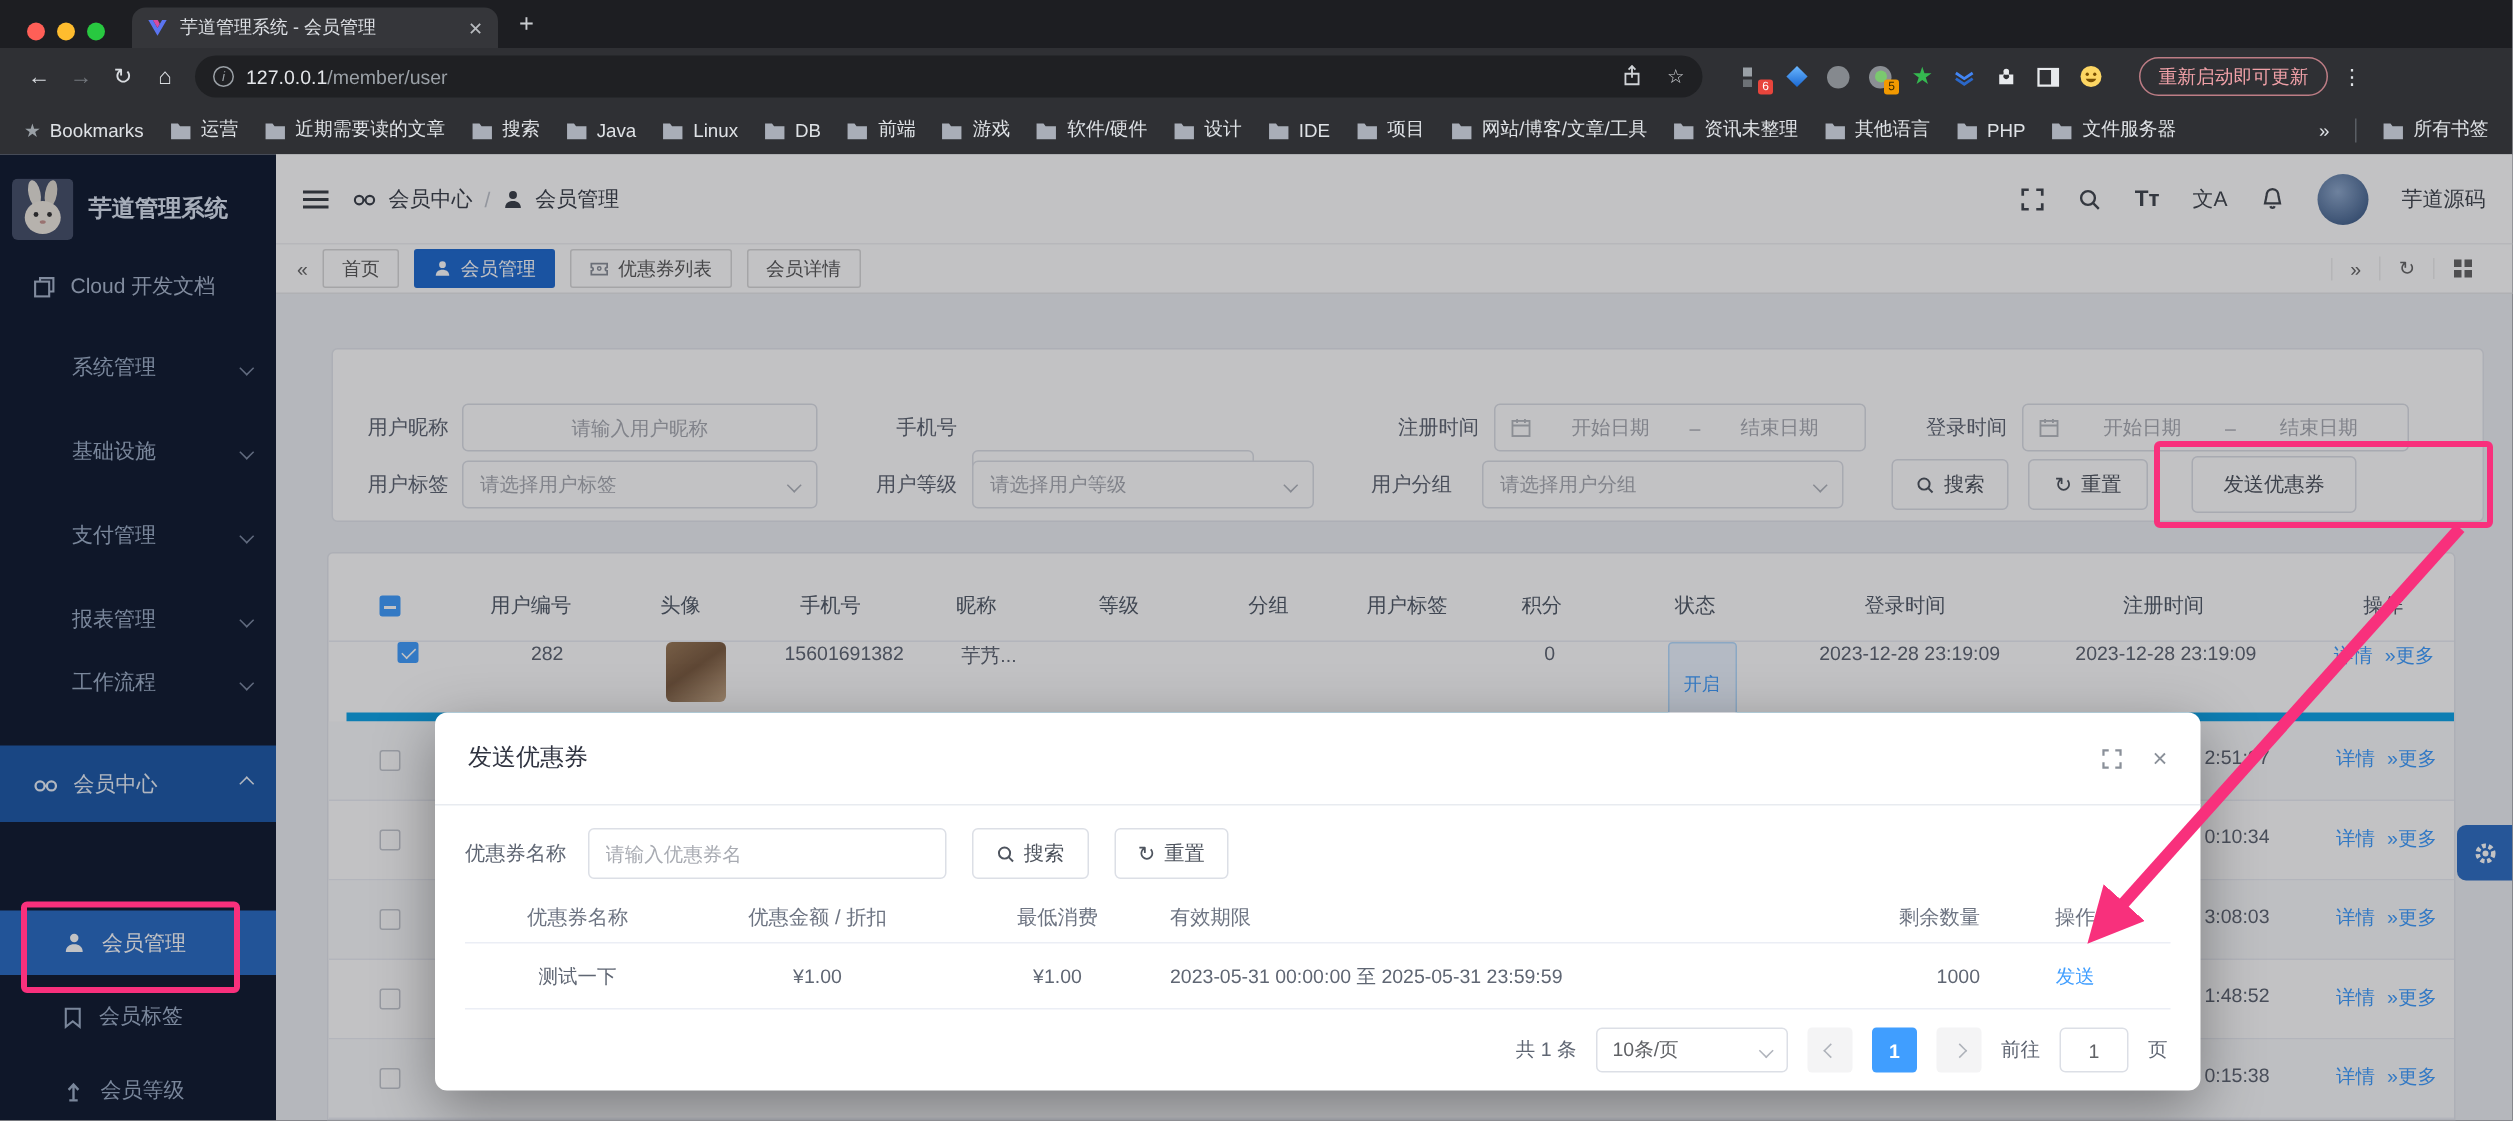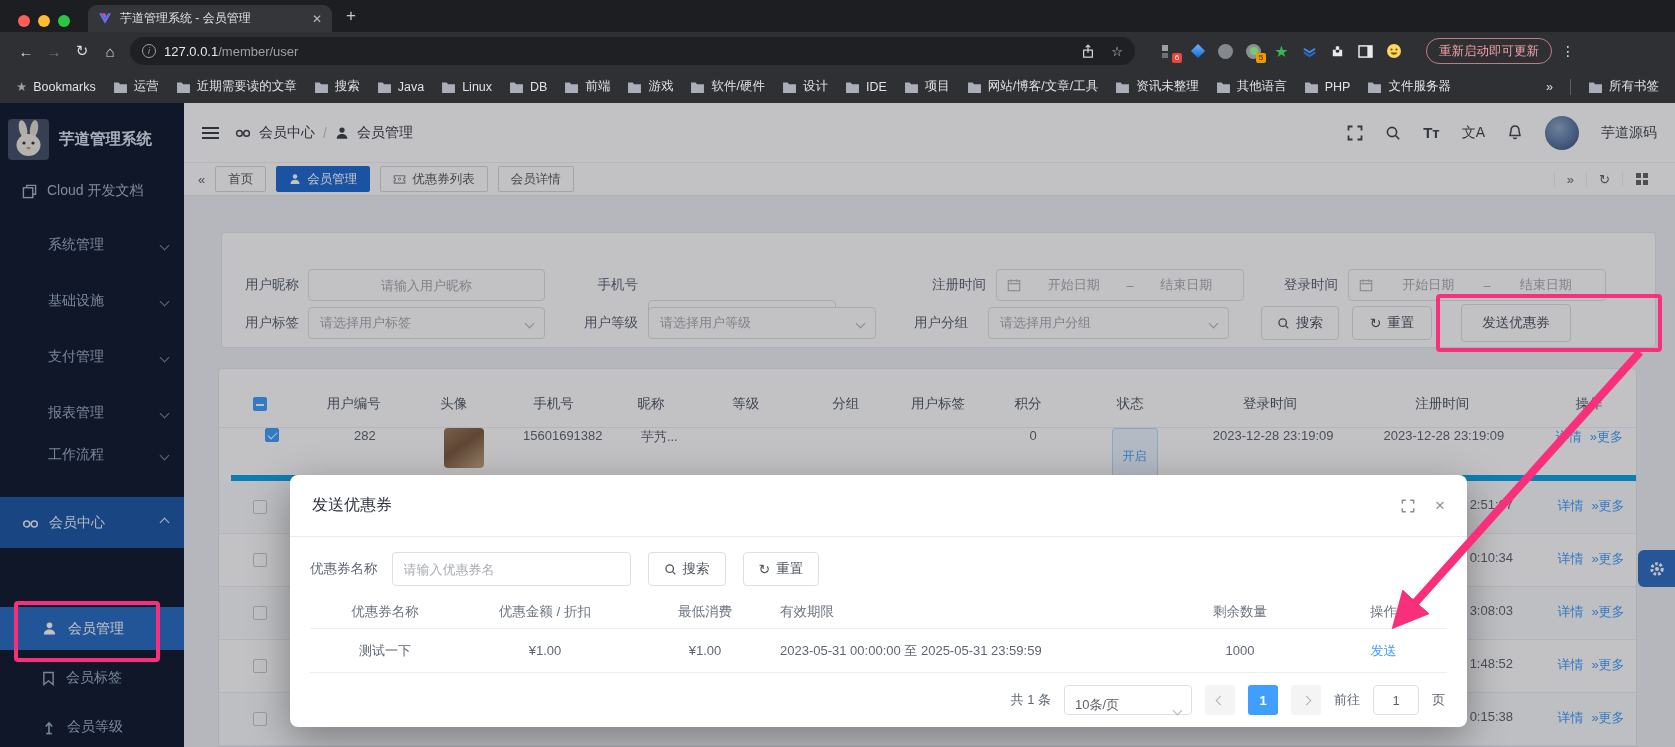--- a/index.html
+++ b/index.html
@@ -105,23 +105,23 @@
   .mhic{margin-left:auto;display:flex;align-items:center;gap:20px;color:#8a9099}
   .mfilter{display:flex;align-items:center;margin:15px 20px 10px;gap:0}
   .mfl{color:#5f6673;font-size:13.5px;margin-right:14px}
   .minp{width:239px;height:34px;border:1px solid #dcdfe6;border-radius:4px;padding:0 11px;font-size:13px;color:#606266;font-family:inherit}
   .minp::placeholder{color:#a8abb2}
   .mbtn{height:34px;border:1px solid #dcdfe6;border-radius:4px;background:#fff;display:flex;align-items:center;gap:6px;padding:0 15px;color:#4e545e;font-size:13.5px;margin-left:17px}
   .mbtn:first-of-type{margin-left:31px}
   .mth{display:flex;align-items:center;height:32px;margin:0 20px;color:#6d7482;font-size:13.5px}
   .mtr{display:flex;align-items:center;height:45px;margin:0 20px;border-top:1px solid #ebeef5;border-bottom:1px solid #ebeef5;color:#5f6673}
   .mc0{width:150px;text-align:center}.mc1{width:170px;text-align:center}.mc2{width:150px;text-align:center}
-  .mc3{width:380px;text-align:left}.mc4{width:160px;text-align:center}.mc5{width:127px;text-align:center}
+  .mc3{width:380px;text-align:left}.mc4{width:160px;text-align:right}.mc5{width:127px;text-align:center}
   .mfoot{position:absolute;right:22px;bottom:12px;display:flex;align-items:center;gap:13px;color:#5f6673;font-size:13px}
-  .msel{width:128px;height:30px;border:1px solid #dcdfe6;border-radius:4px;display:flex;align-items:flex-end;padding:0 10px;color:#606266}
+  .msel{width:128px;height:30px;border:1px solid #dcdfe6;border-radius:4px;display:flex;align-items:center;padding:0 10px;color:#606266}
   .msel .chv{margin-left:auto;color:#b0b4bc}
   .pbtn{width:30px;height:30px;border-radius:3px;background:#f4f4f5;display:flex;align-items:center;justify-content:center;color:#aeb2ba}
   .pbtn.cur{background:#409eff;color:#fff;font-weight:bold}
   .ginp{width:46px;height:30px;border:1px solid #dcdfe6;border-radius:4px;text-align:center;font-size:13px;color:#606266;font-family:inherit}
   
   .annbox{position:absolute;border:4px solid #f8307c;border-radius:4px;z-index:70}
   .arrow{position:absolute;inset:0;z-index:70;pointer-events:none}
   .fw{line-height:0;display:inline-block}
 </style>
 </head>

